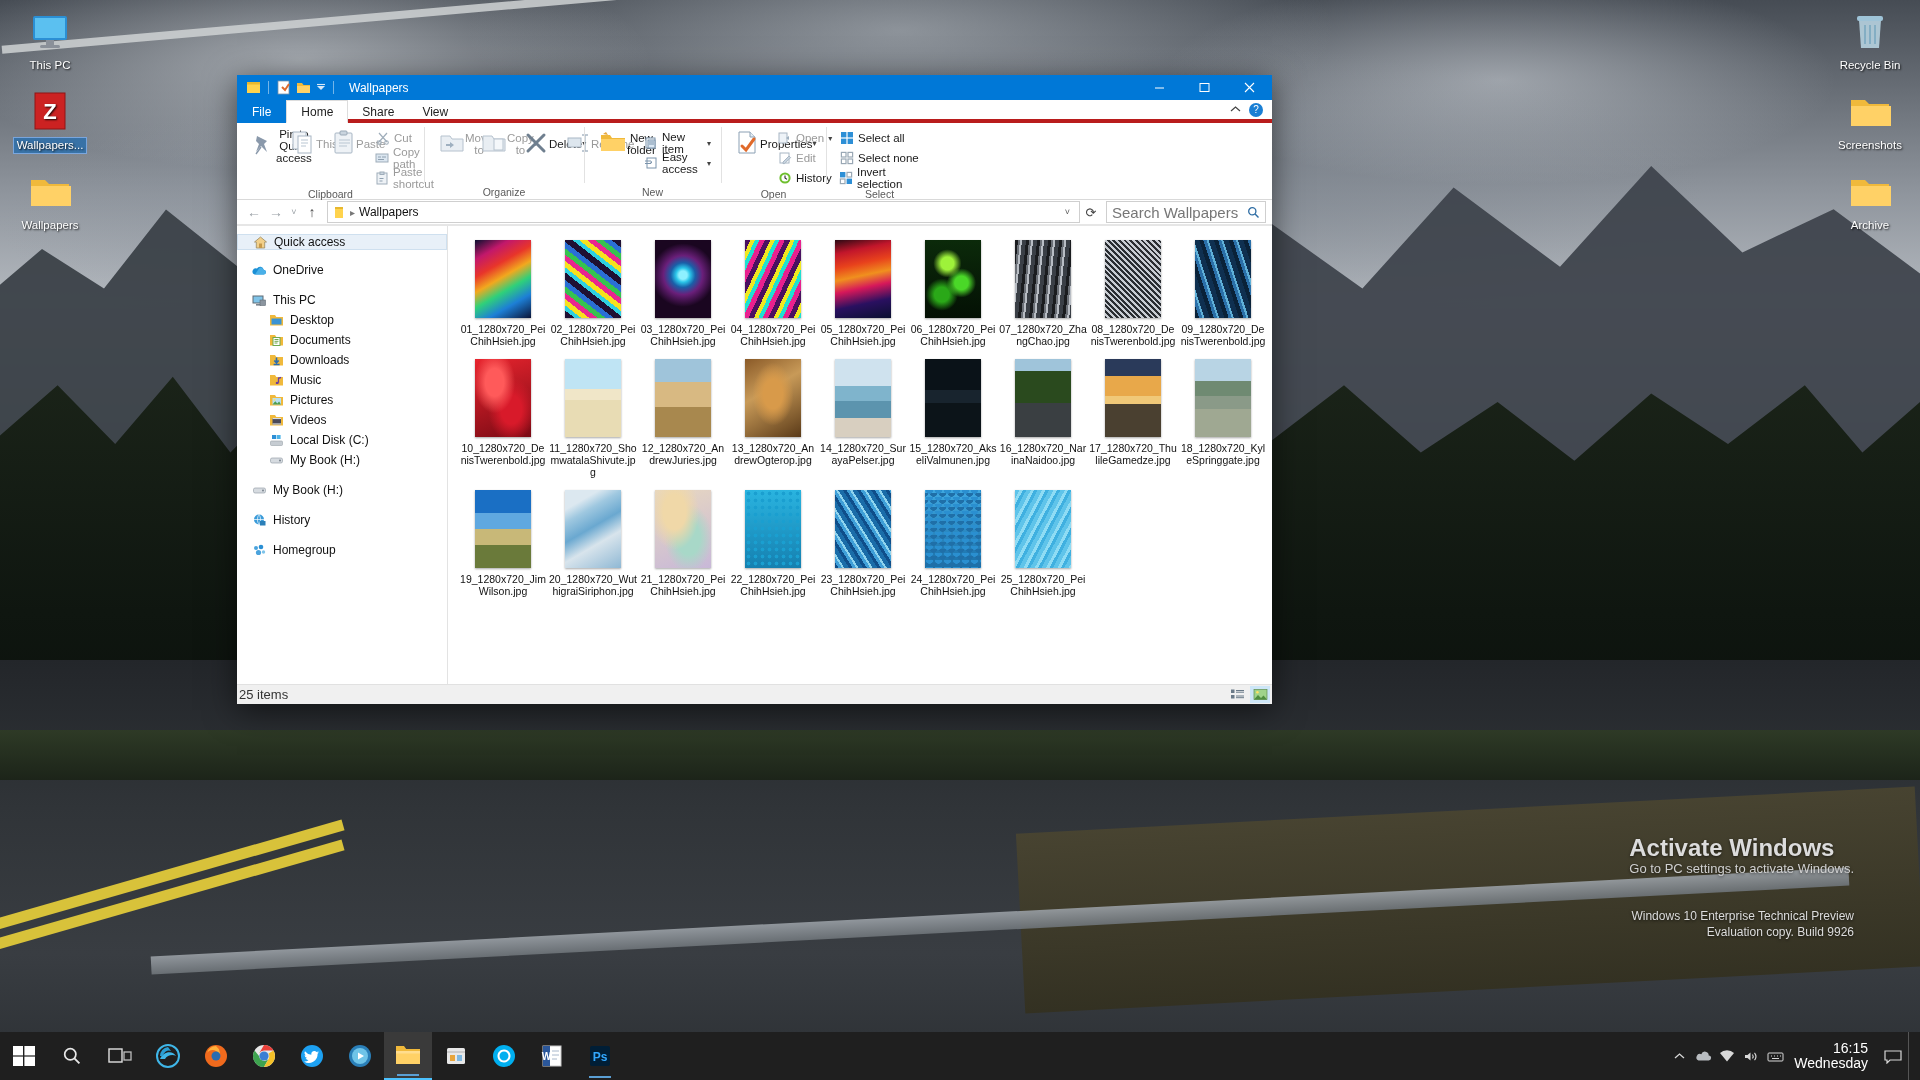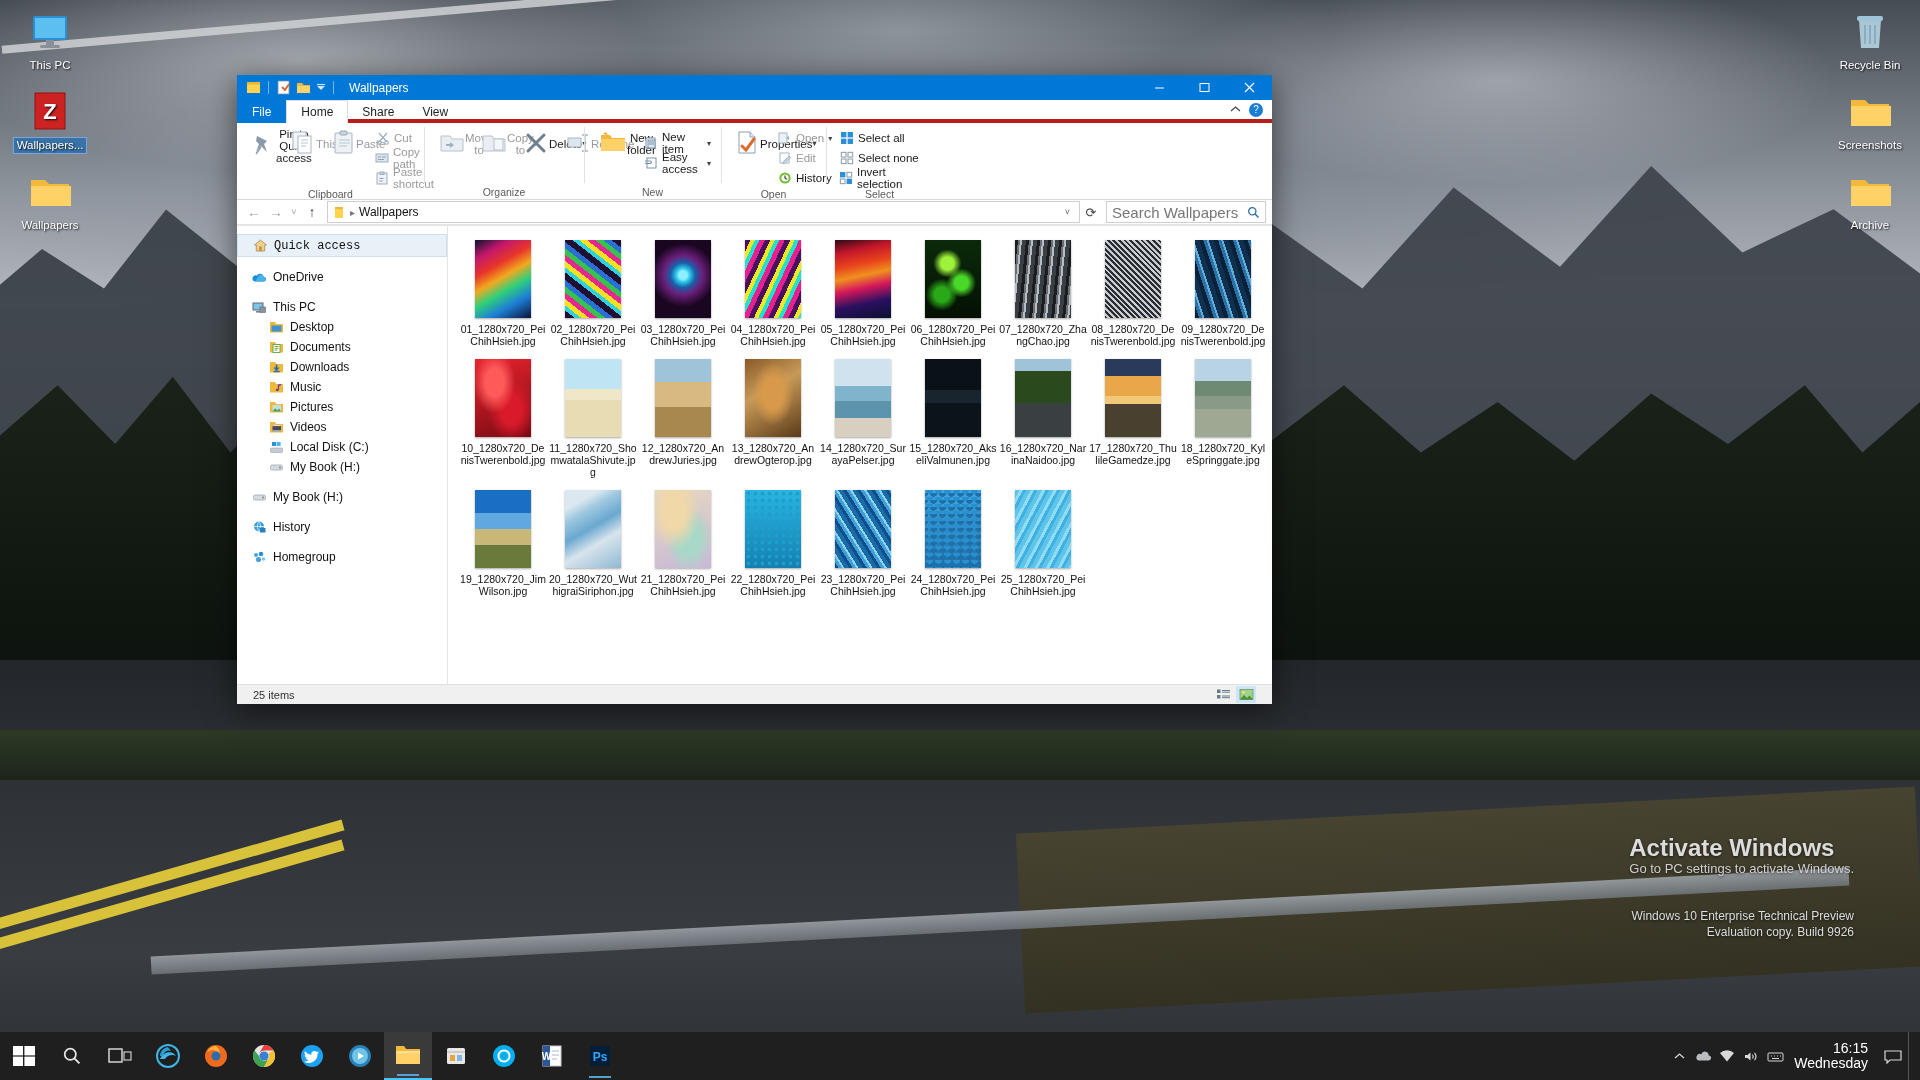--- a/index.html
+++ b/index.html
@@ -167,36 +167,36 @@
   }
   #searchbox .ph { flex:1; color:#767676; font-size:15px; }
 
   
   #body { flex:1; display:flex; min-height:0; border-top:1px solid #e6e6e6; }
   #navpane {
     width:211px; background:#fff; border-right:1px solid #e3e3e3;
     padding-top:8px; overflow:hidden; flex:none; font-size:12px;
   }
   .nav-item { height:20px; display:flex; align-items:center; gap:6px; padding-left:14px; color:#111; }
-  .nav-item.sel { background:#e8f0f8; border:1px solid #cfe0ef; height:23px;font-family:Liberation Mono, monospace; }
+  .nav-item.sel { background:#e8f0f8; border:1px solid #cfe0ef; height:16px; }
   .nav-item.lvl1 { padding-left:31px; }
   .nav-ico { width:16px; height:16px; display:flex; align-items:center; justify-content:center; flex:none; }
   .nav-gap { height:10px; }
 
   
   #filearea { flex:1; background:#fff; position:relative; overflow:hidden; padding:14px 0 0 10px; }
   #grid { display:flex; flex-wrap:wrap; align-content:flex-start; }
   .tile { width:90px; margin:0 0 12px 0; display:flex; flex-direction:column; align-items:center; }
   .thumb { width:56px; height:78px; margin-bottom:5px; box-shadow:0 1px 2px rgba(0,0,0,.35); }
   .tname { width:88px; text-align:center; font-size:10.5px; line-height:12px; color:#111; word-break:break-all; }
 
   
   #statusbar {
     height:20px; background:#f0f0f0; border-top:1px solid #e1e1e1;
-    display:flex; align-items:center; padding:0 16px; font-size:11px; color:#333; flex:none;
+    display:flex; align-items:center; padding:0 2px; font-size:13px; color:#333; flex:none;
   }
   #statusright { margin-left:auto; display:flex; gap:3px; align-items:center; }
   .vbtn { width:20px; height:17px; display:flex; align-items:center; justify-content:center; }
   .vbtn.sel { background:#cde6f7; }
 
   
   #watermark {
     position:absolute; right:66px; bottom:204px; color:#d8d8d8; text-align:left;
     text-shadow:0 1px 3px rgba(0,0,0,.6);
   }

